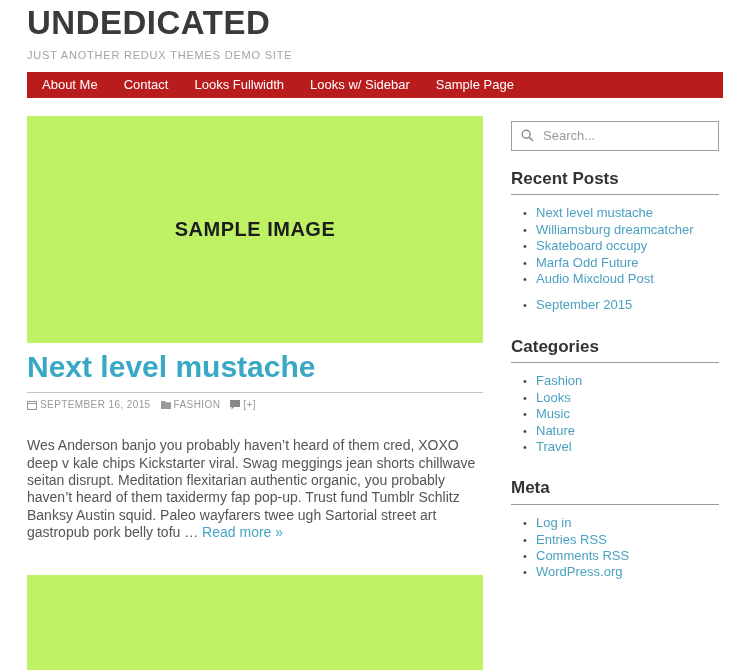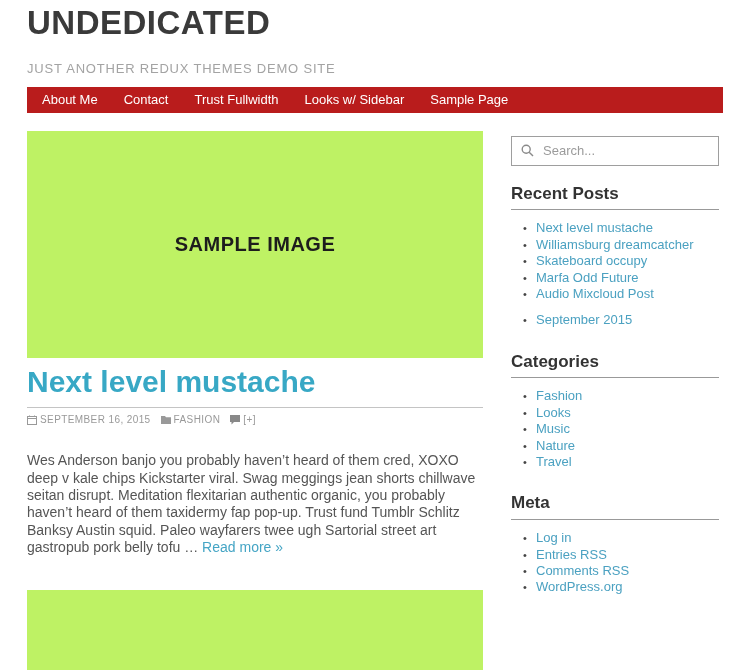--- a/index.html
+++ b/index.html
@@ -17,24 +17,24 @@
   .site-header { padding-top: 6px; }
   .site-title {
     font-size: 33px;
     font-weight: bold;
     color: #3a3a3a;
     letter-spacing: 0.5px;
     line-height: 1.05;
     margin: 0;
   }
   .site-tagline {
-    font-size: 13px;
+    font-size: 11px;
     color: #a3a3a3;
     letter-spacing: 0.8px;
-    margin-top: 20px;
+    margin-top: 8px;
     text-transform: uppercase;
   }
 
   
   .main-nav {
     margin-top: 11px;
     background: #b91c1c;
     display: flex;
     align-items: center;
     height: 26px;
@@ -171,21 +171,21 @@
 <div class="page">
 
   <header class="site-header">
     <h1 class="site-title">UNDEDICATED</h1>
     <div class="site-tagline">JUST ANOTHER REDUX THEMES DEMO SITE</div>
   </header>
 
   <nav class="main-nav">
     <div class="nav-item">About Me</div>
     <div class="nav-item">Contact</div>
-    <div class="nav-item">Trust Fullwidth</div>
+    <div class="nav-item">Looks Fullwidth</div>
     <div class="nav-item">Looks w/ Sidebar</div>
     <div class="nav-item">Sample Page</div>
   </nav>
 
   <div class="content">
 
     <main class="main-col">
 
       <article>
         <div class="post-image">

